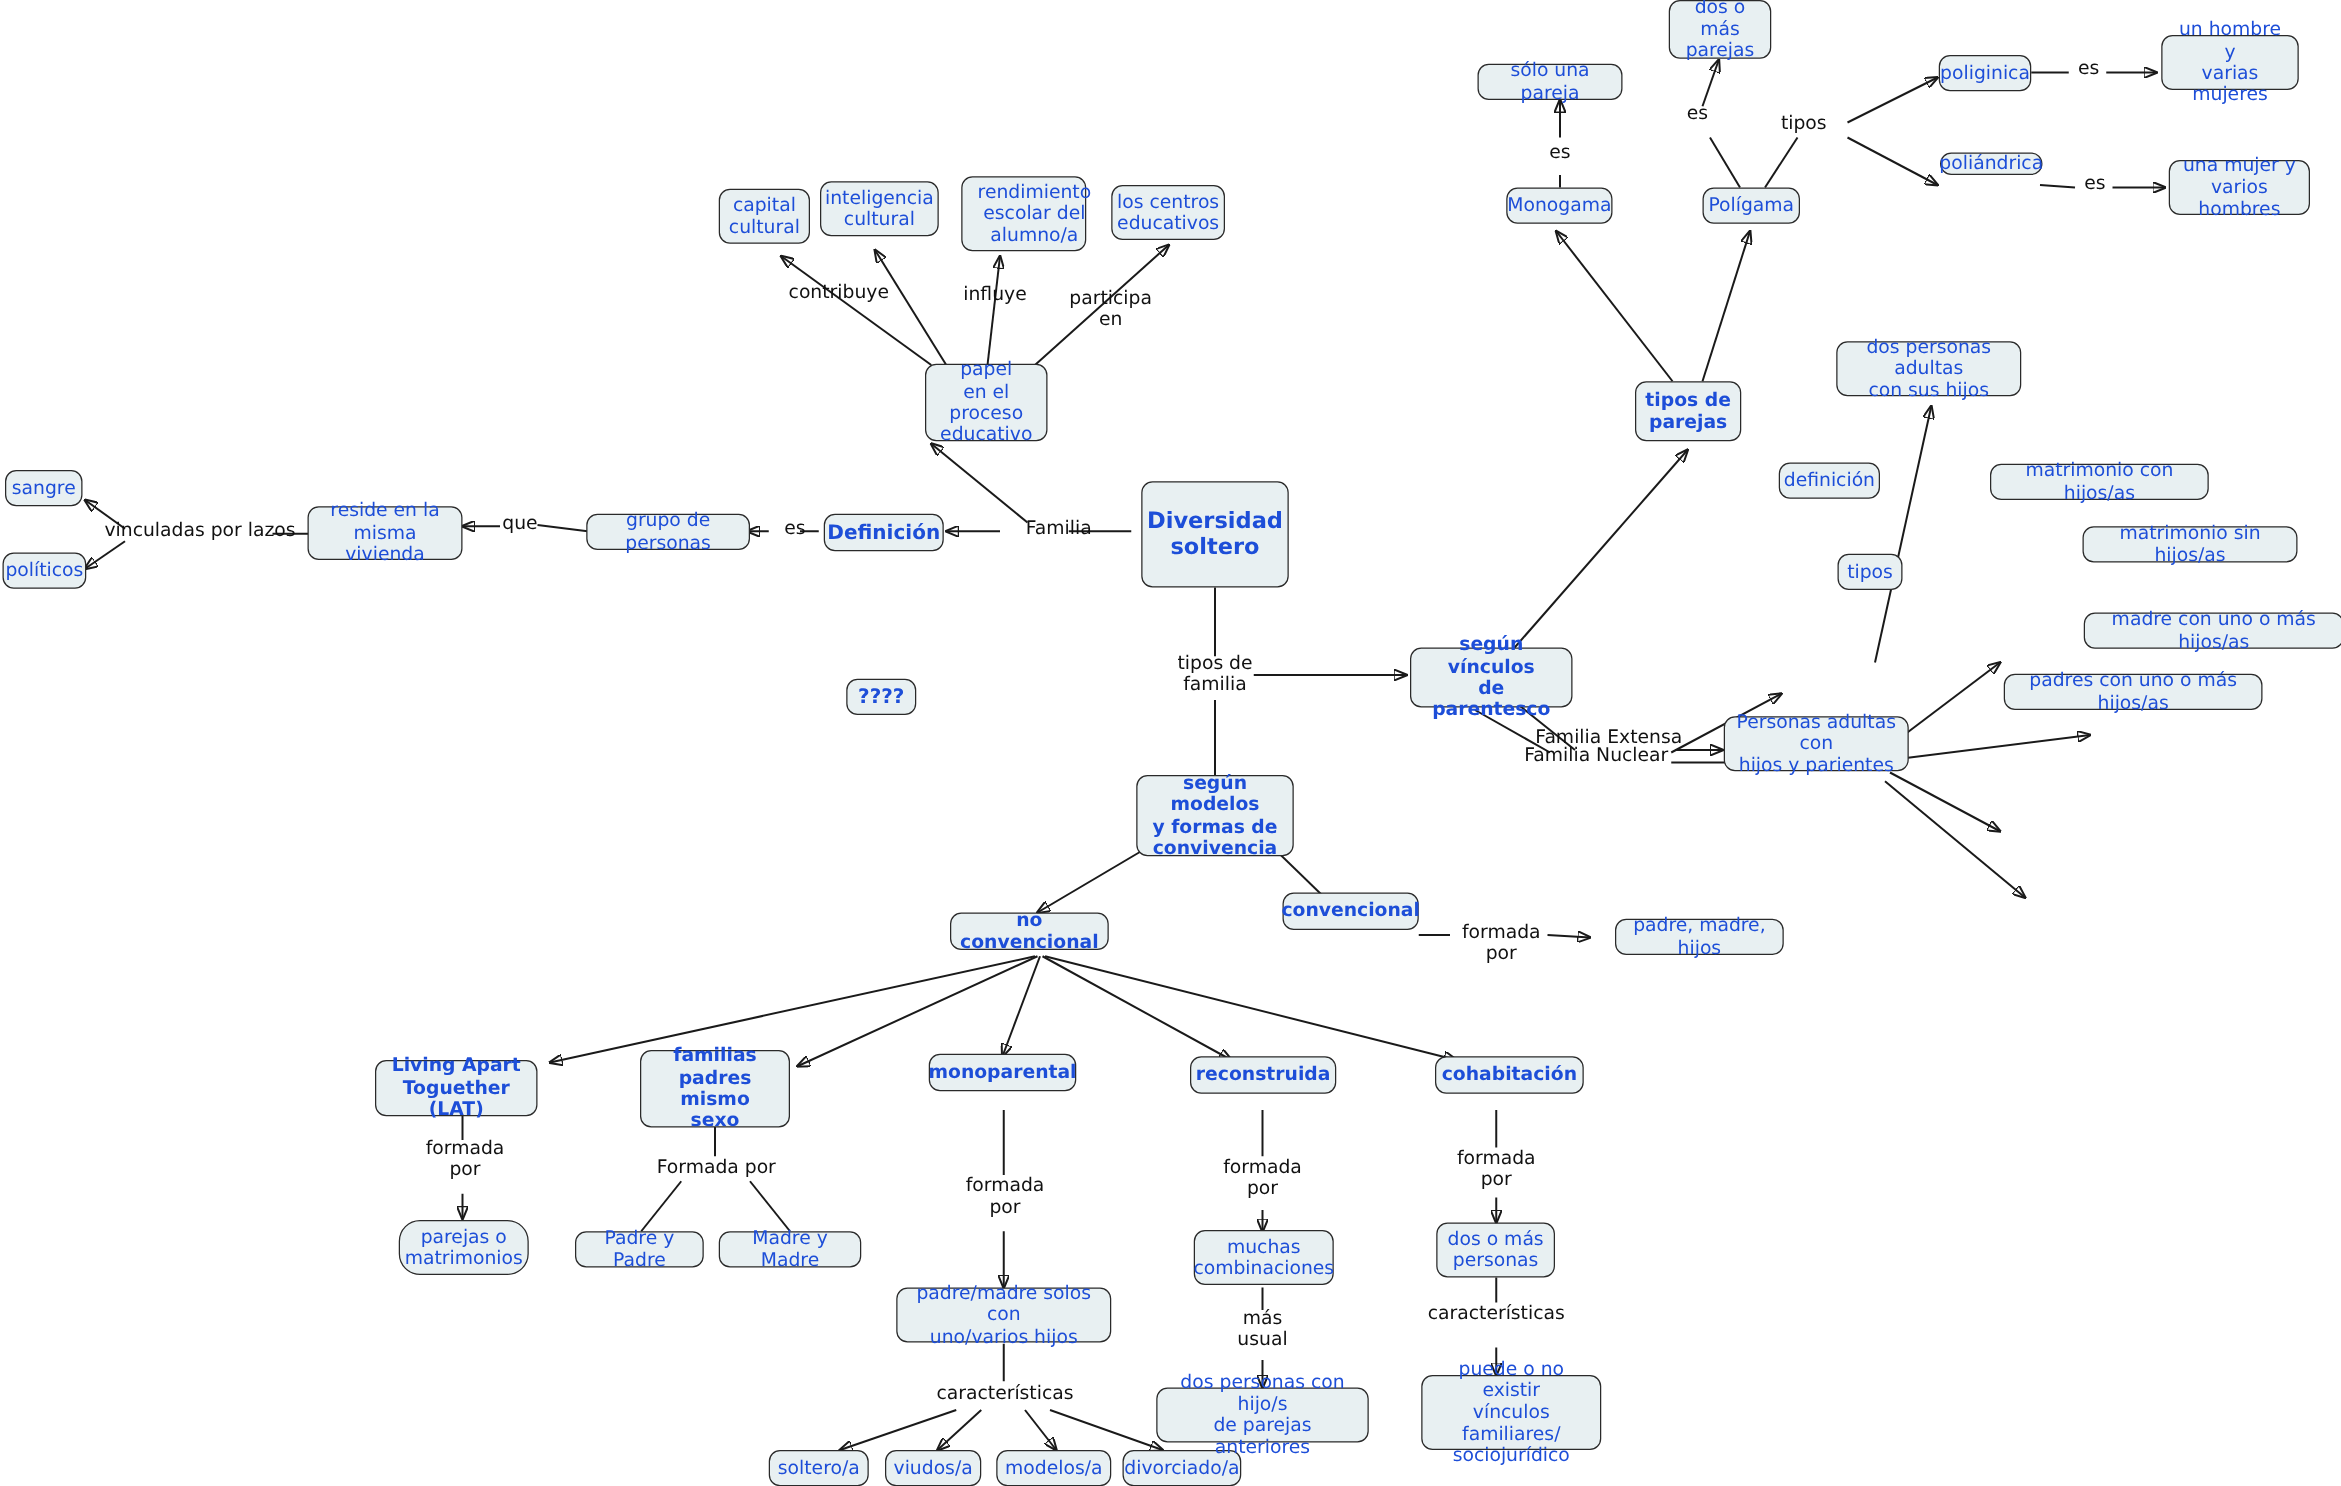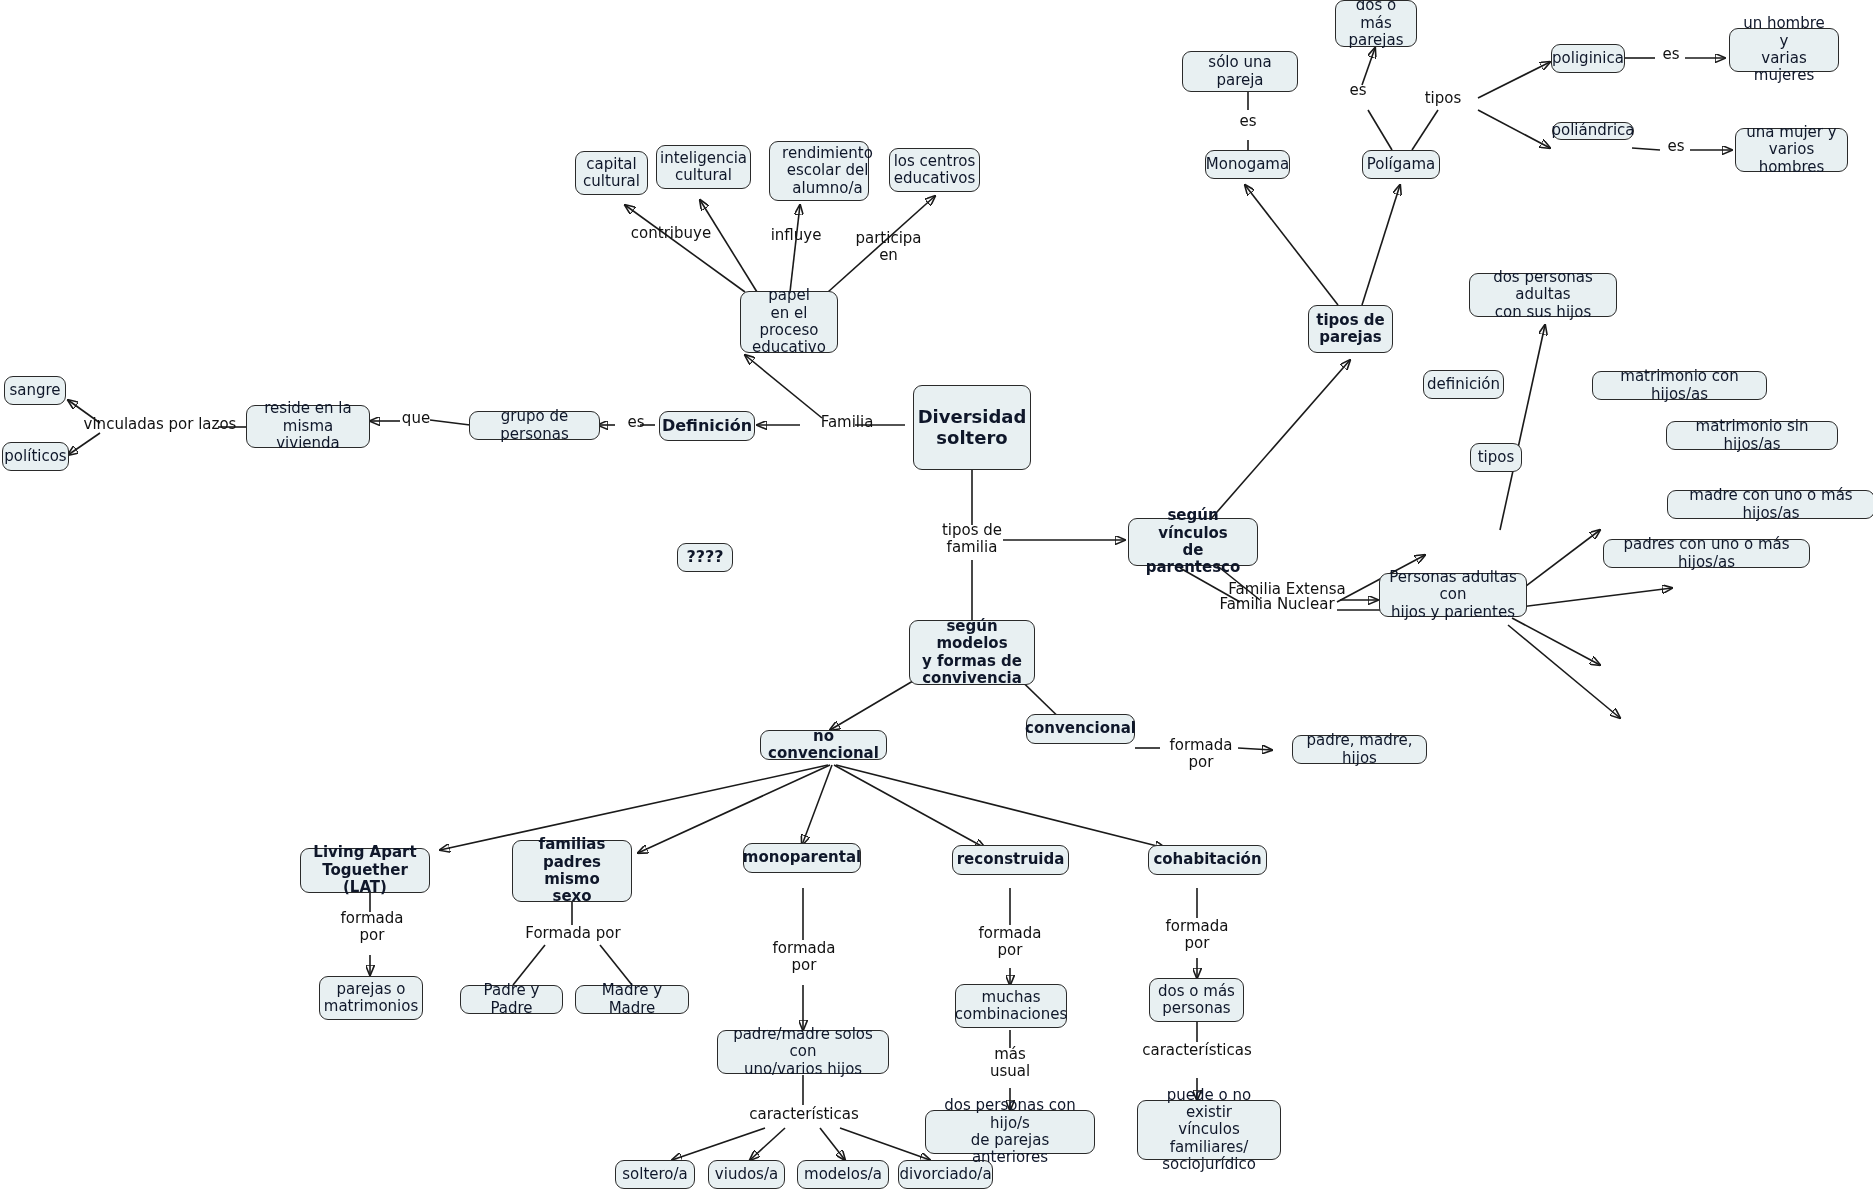--- a/index.html
+++ b/index.html
@@ -35,21 +35,21 @@
   .node {
     position: absolute;
     box-sizing: border-box;
     background: #e8f0f2;
     border: 1.4px solid #2a2a2a;
     border-radius: 9px;
     display: flex;
     align-items: center;
     justify-content: center;
     text-align: center;
-    color: #0f172a;
+    color: #1d4ed8;
     font-size: 15px;
     line-height: 1.16;
     padding: 4px 7px;
     white-space: pre-line;
   }
   .node.bold {
     font-weight: bold;
   }
   .label {
     position: absolute;
@@ -226,21 +226,21 @@
 y formas de
 convivencia</div>
 
   <div class="node bold" style="left:1308px; top:305px; width:85px; height:48px;">tipos de
 parejas</div>
 
   <div class="node" style="left:1205px; top:150px; width:85px; height:29px;">Monogama</div>
 
   <div class="node" style="left:1362px; top:150px; width:78px; height:29px;">Polígama</div>
 
-  <div class="node" style="left:1182px; top:51px; width:116px; height:41px;">sólo una pareja</div>
+  <div class="node" style="left:1182px; top:51px; width:116px; height:29px;">sólo una pareja</div>
 
   <div class="node" style="left:1335px; top:0px; width:82px; height:47px;">dos o más
 parejas</div>
 
   <div class="node" style="left:1551px; top:44px; width:74px; height:29px;">poliginica</div>
 
   <div class="node" style="left:1552px; top:122px; width:82px; height:18px;text-align:center;">poliándrica</div>
 
   <div class="node" style="left:1729px; top:28px; width:110px; height:44px;">un hombre y
 varias mujeres</div>
@@ -268,21 +268,21 @@
 
   <div class="node bold" style="left:760px; top:730px; width:127px; height:30px;">no convencional</div>
 
   <div class="node bold" style="left:1026px; top:714px; width:109px; height:30px;">convencional</div>
 
   <div class="node" style="left:1272px; top:735px; width:135px; height:29px;margin-left:20px;">padre, madre, hijos</div>
 
   <div class="node bold" style="left:300px; top:848px; width:130px; height:45px;">Living Apart
 Toguether (LAT)</div>
 
-  <div class="node" style="left:319px; top:976px; width:104px; height:44px;">parejas o
+  <div class="node" style="left:319px; top:976px; width:104px; height:44px;border-radius:17px;">parejas o
 matrimonios</div>
 
   <div class="node bold" style="left:512px; top:840px; width:120px; height:62px;">familias
 padres mismo
 sexo</div>
 
   <div class="node" style="left:460px; top:985px; width:103px; height:29px;">Padre y Padre</div>
 
   <div class="node" style="left:575px; top:985px; width:114px; height:29px;">Madre y Madre</div>
 

